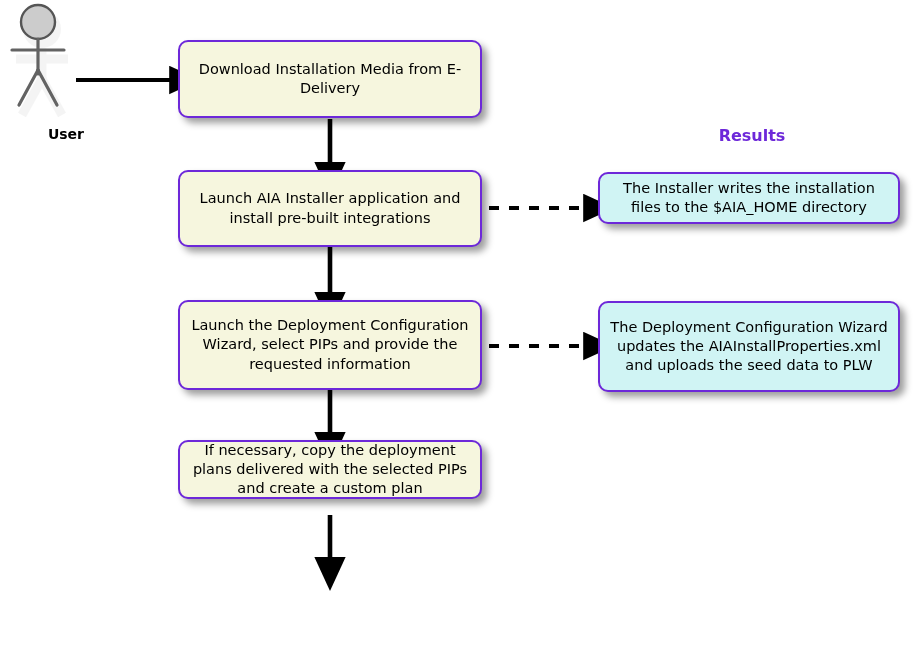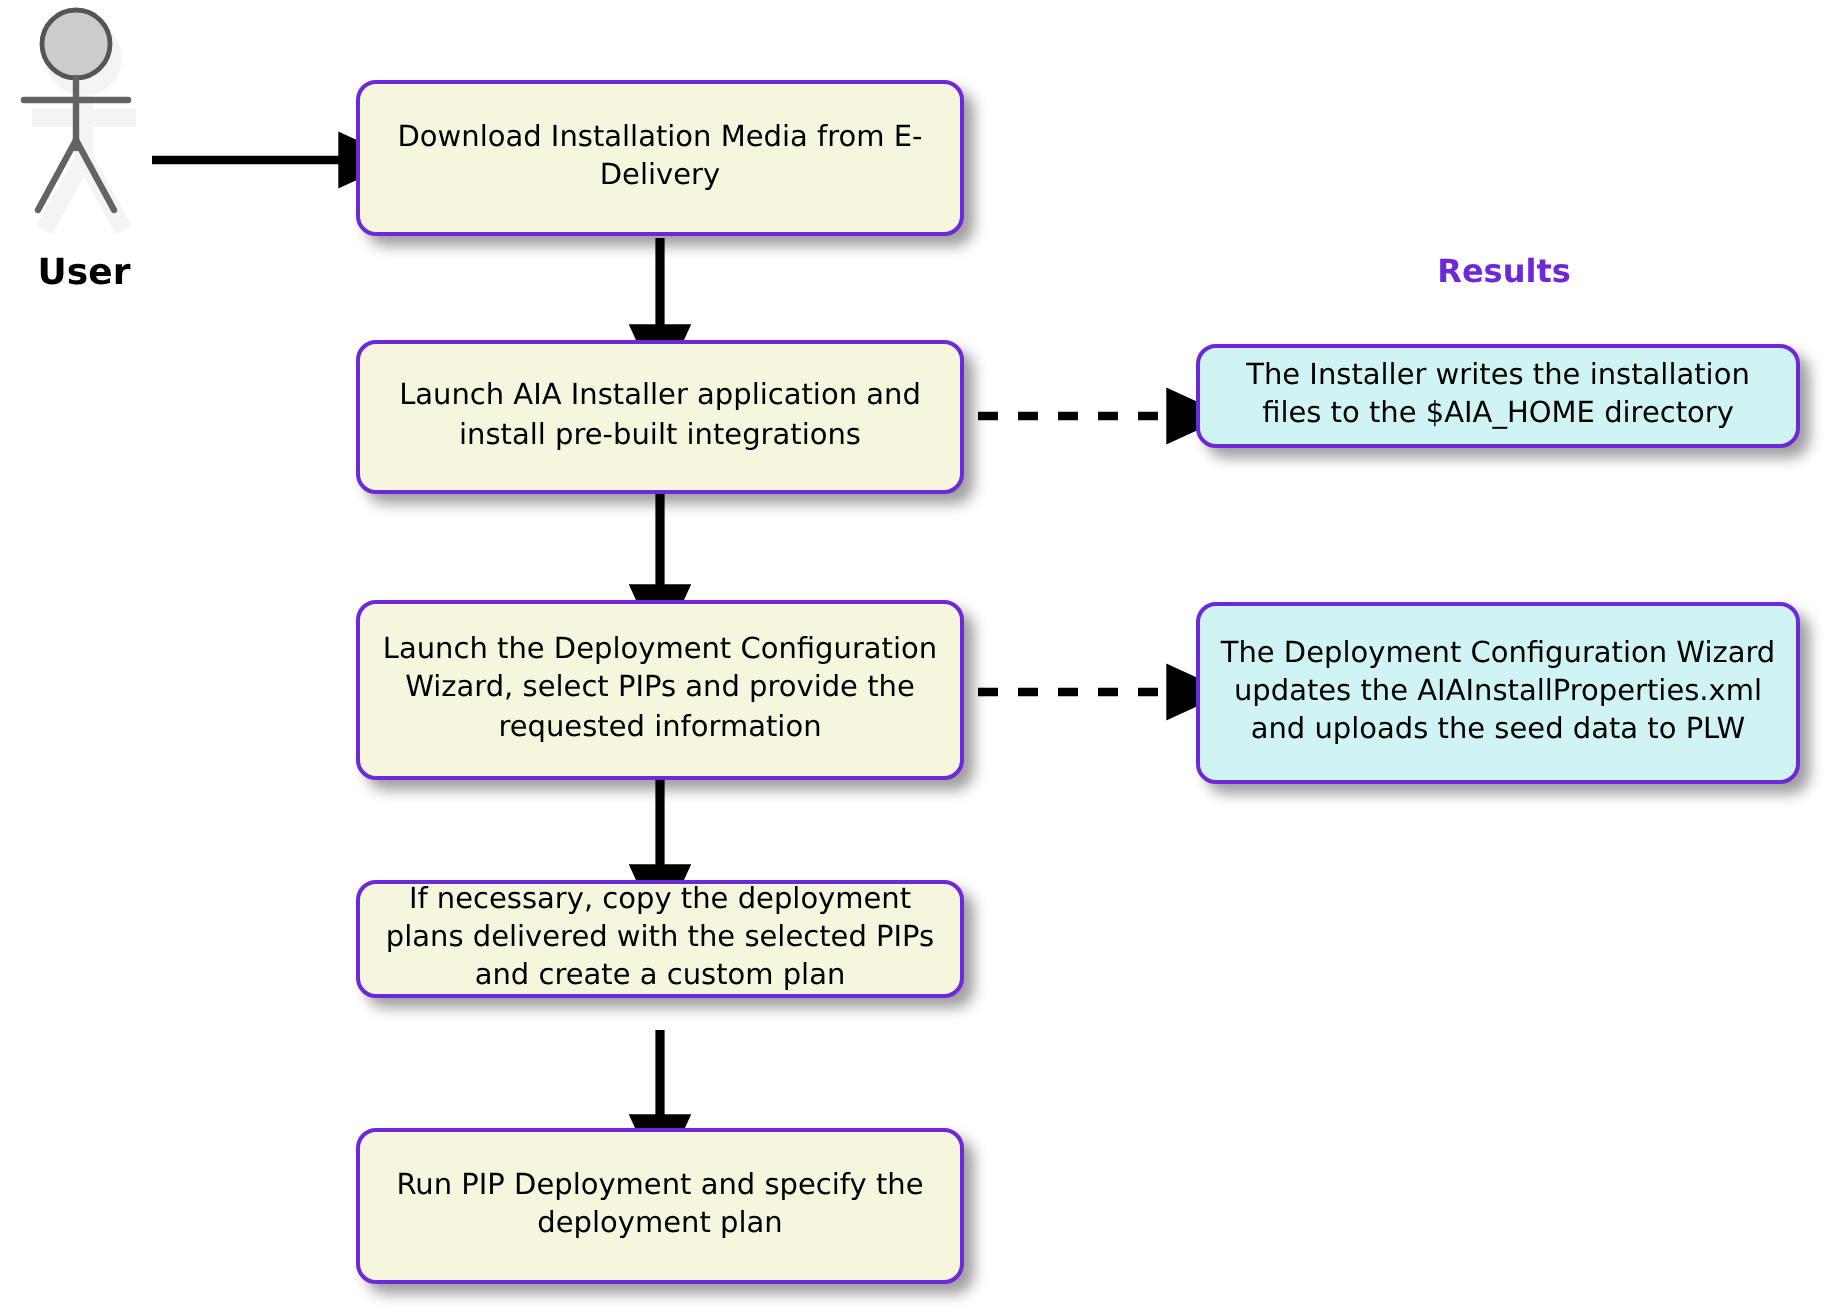--- a/index.html
+++ b/index.html
@@ -26,22 +26,22 @@
     width: 76px;
     height: 118px;
   }
   .actor svg { display: block; }
 
   .actor-label {
     position: absolute;
     left: 0px;
     top: 126px;
     width: 84px;
-    text-align: center;
-    font-size: 18px;
+    text-align: right;
+    font-size: 14px;
     font-weight: bold;
     color: #000000;
     letter-spacing: 0px;
   }
 
   
   .node {
     position: absolute;
     box-sizing: border-box;
     border: 2px solid #6d28d9;
@@ -156,23 +156,20 @@
   </div>
 
   <div class="node process" style="left:178px; top:300px; width:304px; height:90px;">
     <span>Launch the Deployment Configuration Wizard, select PIPs and provide the requested information</span>
   </div>
 
   <div class="node process" style="left:178px; top:440px; width:304px; height:59px;">
     <span>If necessary, copy the deployment plans delivered with the selected PIPs and create a custom plan</span>
   </div>
 
-  <div class="node process" style="left:178px; top:564px; width:304px; height:78px;">
-    <span>Run PIP Deployment and specify the deployment plan</span>
-  </div>
 
   <div class="node result" style="left:598px; top:172px; width:302px; height:52px;">
     <span>The Installer writes the installation files to the $AIA_HOME directory</span>
   </div>
 
   <div class="node result" style="left:598px; top:301px; width:302px; height:91px;align-items:center;">
     <span>The Deployment Configuration Wizard updates the AIAInstallProperties.xml and uploads the seed data to PLW</span>
   </div>
 
 </div>

